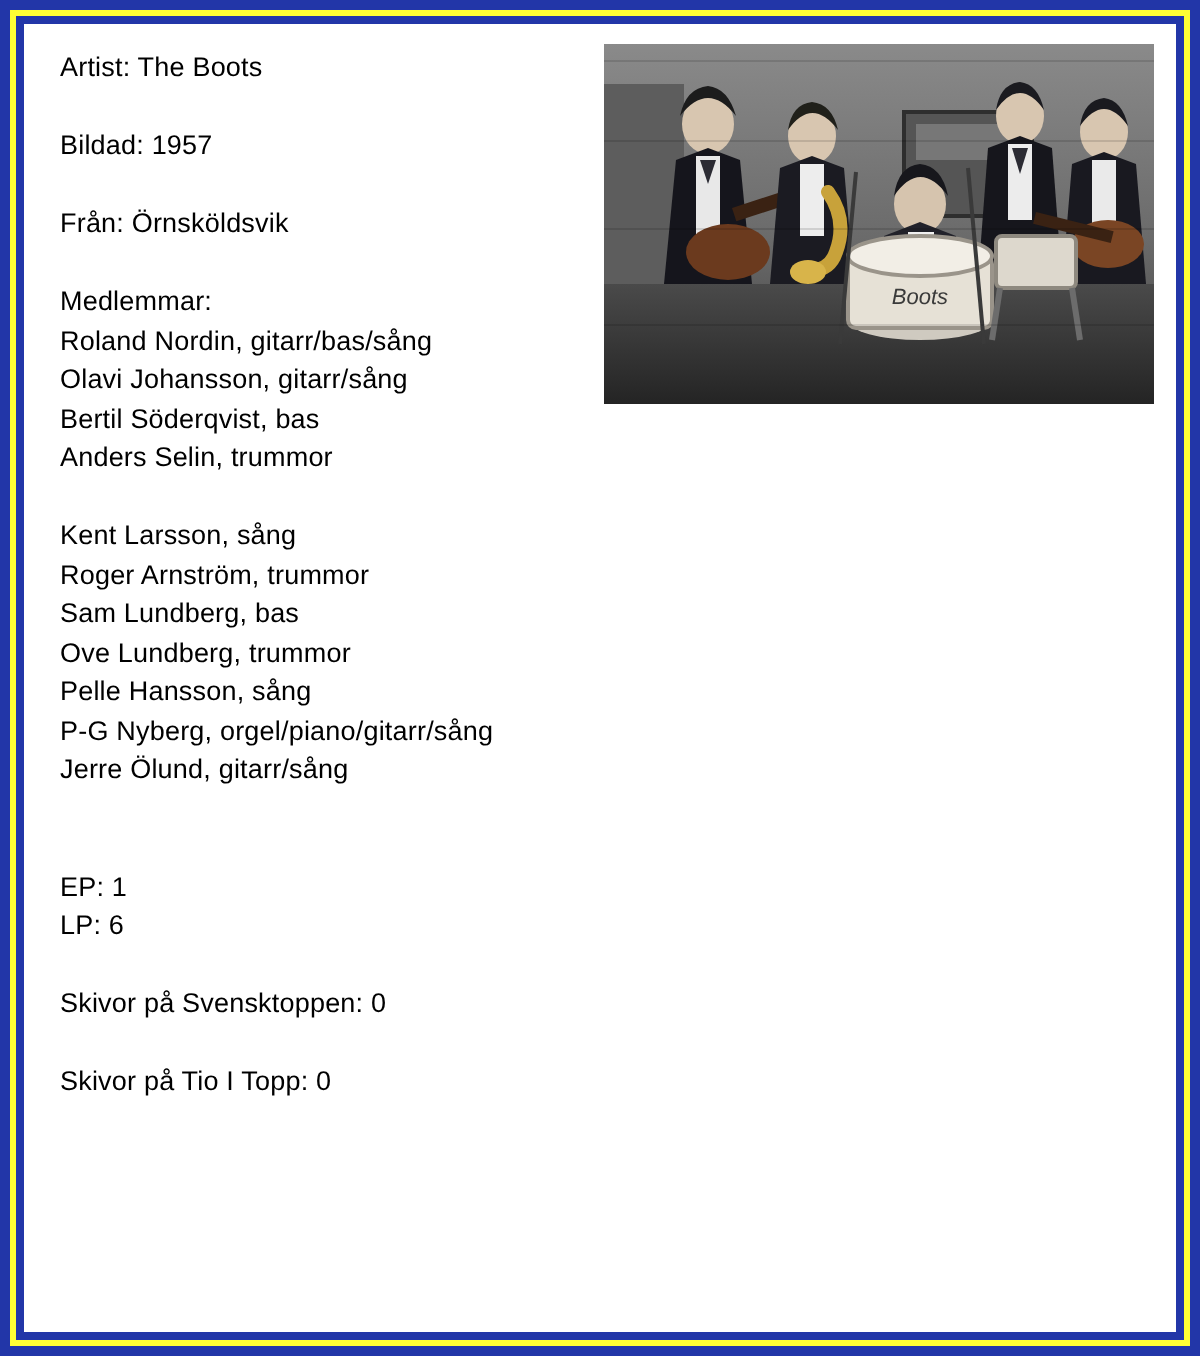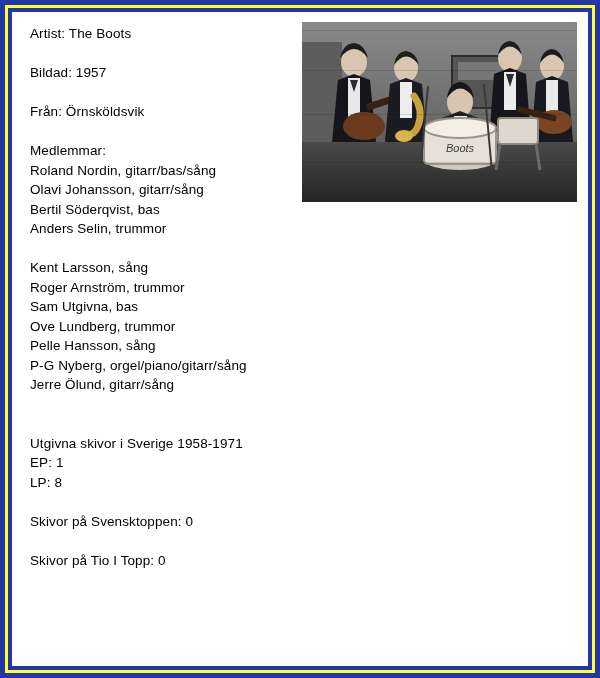--- a/index.html
+++ b/index.html
@@ -173,30 +173,29 @@
           <div class="line">Från: Örnsköldsvik</div>
           <div class="spacer"></div>
           <div class="line">Medlemmar:</div>
           <div class="line">Roland Nordin, gitarr/bas/sång</div>
           <div class="line">Olavi Johansson, gitarr/sång</div>
           <div class="line">Bertil Söderqvist, bas</div>
           <div class="line">Anders Selin, trummor</div>
           <div class="spacer"></div>
           <div class="line">Kent Larsson, sång</div>
           <div class="line">Roger Arnström, trummor</div>
-          <div class="line">Sam Utgivna, bas</div>
+          <div class="line">Sam Lundberg, bas</div>
           <div class="line">Ove Lundberg, trummor</div>
           <div class="line">Pelle Hansson, sång</div>
           <div class="line">P-G Nyberg, orgel/piano/gitarr/sång</div>
           <div class="line">Jerre Ölund, gitarr/sång</div>
           <div class="spacer"></div>
           <div class="spacer"></div>
-          <div class="line">Utgivna skivor i Sverige 1958-1971</div>
           <div class="line">EP: 1</div>
-          <div class="line">LP: 8</div>
+          <div class="line">LP: 6</div>
           <div class="spacer"></div>
           <div class="line">Skivor på Svensktoppen: 0</div>
           <div class="spacer"></div>
           <div class="line">Skivor på Tio I Topp: 0</div>
           <div class="spacer"></div>
 
         </div>
 
       </div>
     </div>

